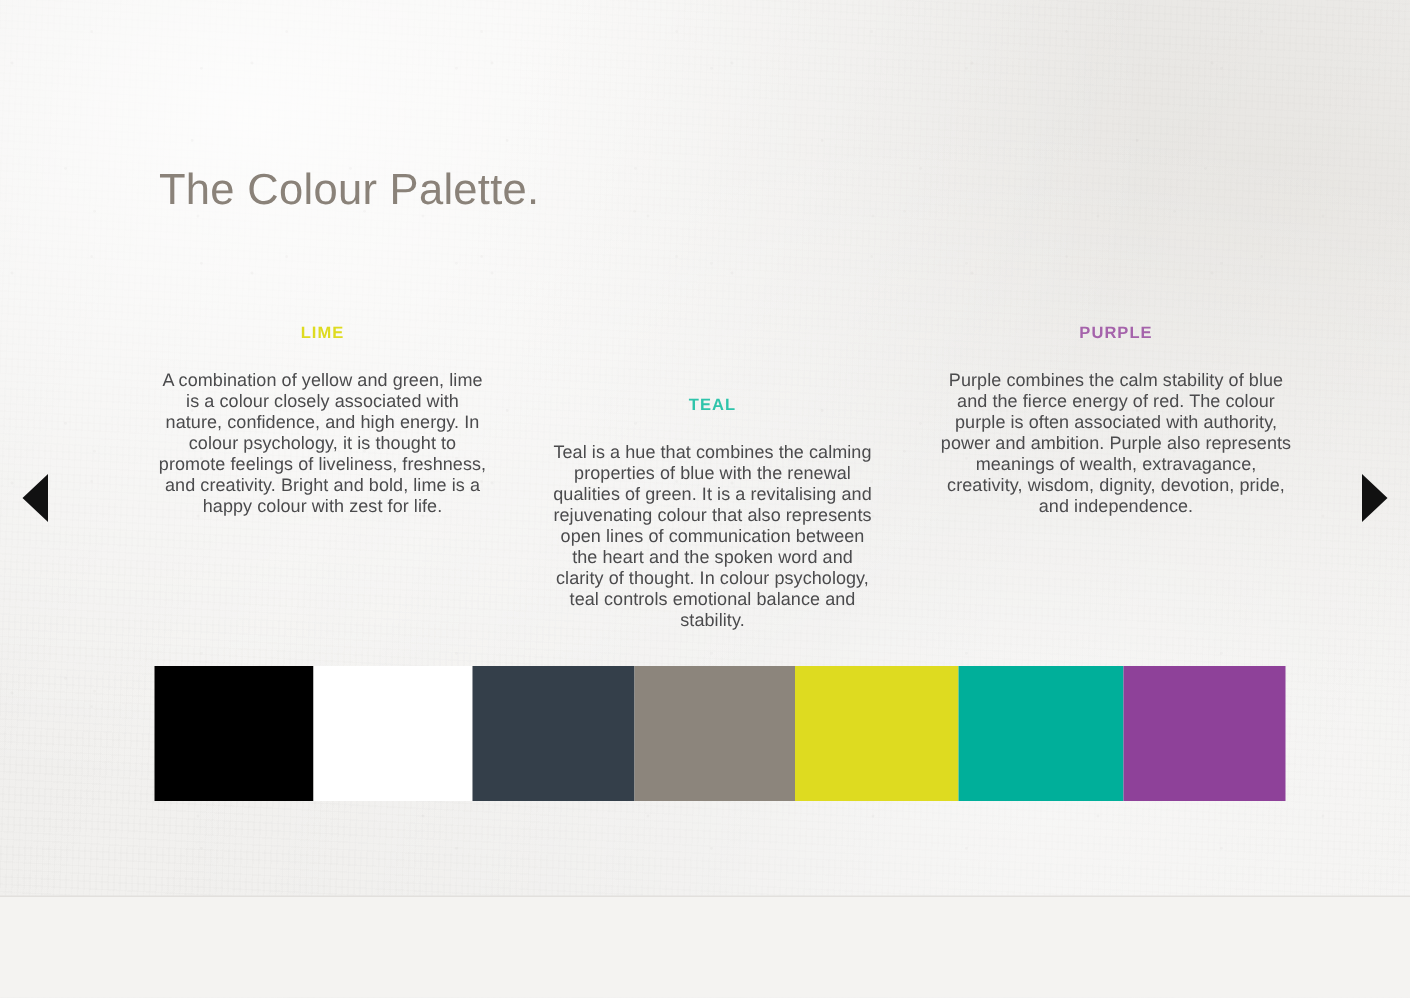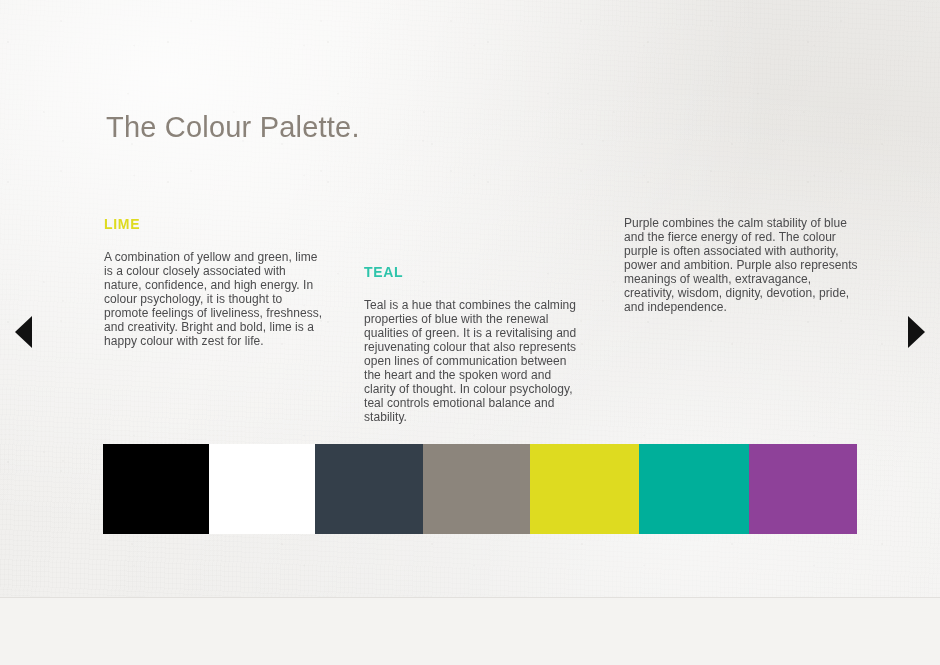--- a/index.html
+++ b/index.html
@@ -1,15 +1,15 @@
 <!DOCTYPE html>
 <html><head>
 <meta charset="utf-8">
 <style>
-  * { box-sizing: border-box; margin: 0; padding: 0; }
+  * { box-sizing: border-box; margin: 0; padding: 0; text-align: center; }
 
   html, body {
     width: 940px;
     height: 665px;
     overflow: hidden;
   }
 
   body {
     font-family: "Liberation Sans", sans-serif;
     background: #f4f3f1;
@@ -68,21 +68,21 @@
     width: 760px;
     display: flex;
     gap: 0;
   }
 
   .col { width: 260px; padding-right: 38px; }
   .col:nth-child(2) { width: 260px; }
   .col:nth-child(3) { width: 240px; padding-right: 0; }
 
   .col-head {
-    font-size: 14px;
+    font-size: 11px;
     font-weight: 700;
     letter-spacing: 0.7px;
     margin-bottom: 18px;
   }
 
   .col-body {
     font-size: 12px;
     line-height: 14px;
     color: #4b4b4d;
     letter-spacing: 0.05px;
@@ -149,20 +149,21 @@
       <div class="col-head" style="color: rgb(222, 219, 32);">LIME</div>
       <p class="col-body">A combination of yellow and green, lime is a colour closely associated with nature, confidence, and high energy.  In colour psychology, it is thought to promote feelings of liveliness, freshness, and creativity. Bright and bold, lime is a happy colour with zest for life.</p>
     </div>
 
     <div class="col">
       <div class="col-head" style="color: rgb(47, 196, 171); margin-top: 48px;">TEAL</div>
       <p class="col-body">Teal is a hue that combines the calming properties of blue with the renewal qualities of green. It is a revitalising and rejuvenating colour that also represents open lines of communication  between the heart and the spoken word and clarity of thought. In colour psychology, teal controls emotional balance and stability.</p>
     </div>
 
     <div class="col">
+      <div class="col-head" style="color: rgb(165, 99, 171);">PURPLE</div>
       <p class="col-body">Purple combines the calm stability of blue and the fierce energy of red. The colour purple is often associated with authority, power and ambition. Purple also represents meanings of wealth, extravagance, creativity, wisdom, dignity, devotion, pride, and independence.</p>
     </div>
 
   </div>
 
   <div id="swatches">
     <div class="swatch" style="background-color: rgb(0, 0, 0); width: 106px;"></div>
     <div class="swatch" style="background-color: rgb(255, 255, 255); width: 106px;"></div>
     <div class="swatch" style="background-color: rgb(52, 63, 74); width: 108px;"></div>
     <div class="swatch" style="background-color: rgb(140, 133, 124); width: 107px;"></div>

